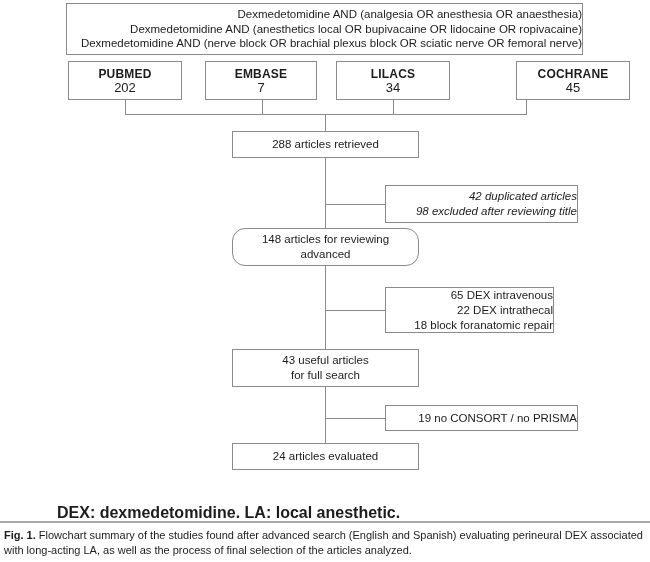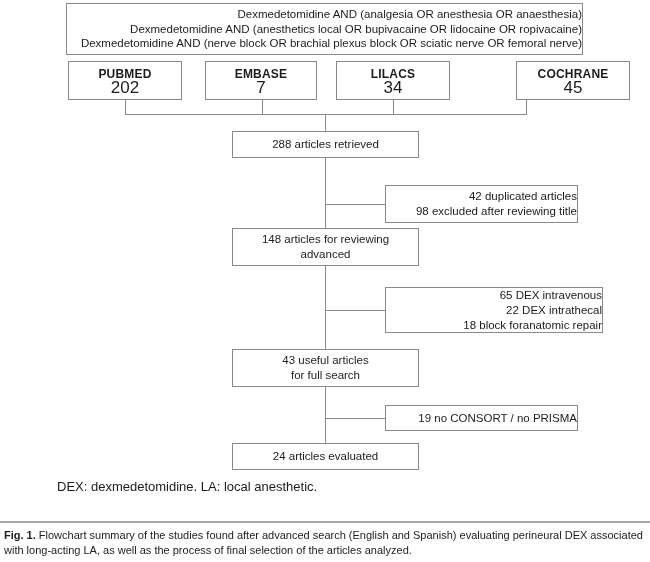--- a/index.html
+++ b/index.html
@@ -46,44 +46,45 @@
     white-space: nowrap;
     color: #1c1c1c;
   }
   .db-title {
     font-size: 12px;
     line-height: 14px;
     font-weight: bold;
     letter-spacing: 0.2px;
   }
   .db-count {
-    font-size: 17px;
+    font-size: 13px;
     line-height: 14px;
   }
   .conn {
     position: absolute;
     background: #8a8a8a;
     z-index: 1;
   }
   .v-line { width: 1px; }
   .h-line { height: 1px; }
 
   #search-box {
     left: 66px; top: 3px;
     width: 517px; height: 52px;
     padding-left: 10px;
   }
   #search-box .line-text { line-height: 14.5px; }
 
   #footnote {
     position: absolute;
-    left: 57px; top: 479px;
-    font-size: 13px;
+    left: 57px; top: 504px;
+    font-size: 16px;
     color: #1c1c1c;
     white-space: nowrap;
+    font-weight: bold;
   }
   #caption-rule {
     position: absolute;
     left: 0; top: 521px;
     width: 650px; height: 2px;
     background: #a8a8a8;
   }
   #caption {
     position: absolute;
     left: 4px; top: 528px;
@@ -132,35 +133,35 @@
   <div class="conn v-line" style="left:325px; top:114px; height:18px;"></div>
 
   <div class="box box-center" style="left:232px; top:131px; width:187px; height:27px;">
     <div class="line-text">288 articles retrieved</div>
   </div>
 
   <div class="conn v-line" style="left:325px; top:158px; height:75px;"></div>
 
   <div class="conn h-line" style="left:325px; top:204px; width:60px;"></div>
 
-  <div class="box box-left" style="left:385px; top:185px; width:193px; height:38px;">
+  <div class="box box-left" style="left:385px; top:185px; width:193px; height:38px;font-style:italic;">
     <div class="line-text">42 duplicated articles</div>
     <div class="line-text">98 excluded after reviewing title</div>
   </div>
 
-  <div class="box box-center" style="left:232px; top:228px; width:187px; height:38px;">
+  <div class="box box-center" style="left:232px; top:228px; width:187px; height:38px;border-radius:13px;">
     <div class="line-text">148 articles for reviewing</div>
     <div class="line-text">advanced</div>
   </div>
 
   <div class="conn v-line" style="left:325px; top:266px; height:83px;"></div>
 
   <div class="conn h-line" style="left:325px; top:310px; width:60px;"></div>
 
-  <div class="box box-left" style="left:385px; top:287px; width:218px; height:46px;">
+  <div class="box box-left" style="left:385px; top:287px; width:169px; height:46px;">
     <div class="line-text">65 DEX intravenous</div>
     <div class="line-text">22 DEX intrathecal</div>
     <div class="line-text">18 block foranatomic repair</div>
   </div>
 
   <div class="box box-center" style="left:232px; top:349px; width:187px; height:38px;">
     <div class="line-text">43 useful articles</div>
     <div class="line-text">for full search</div>
   </div>
 

